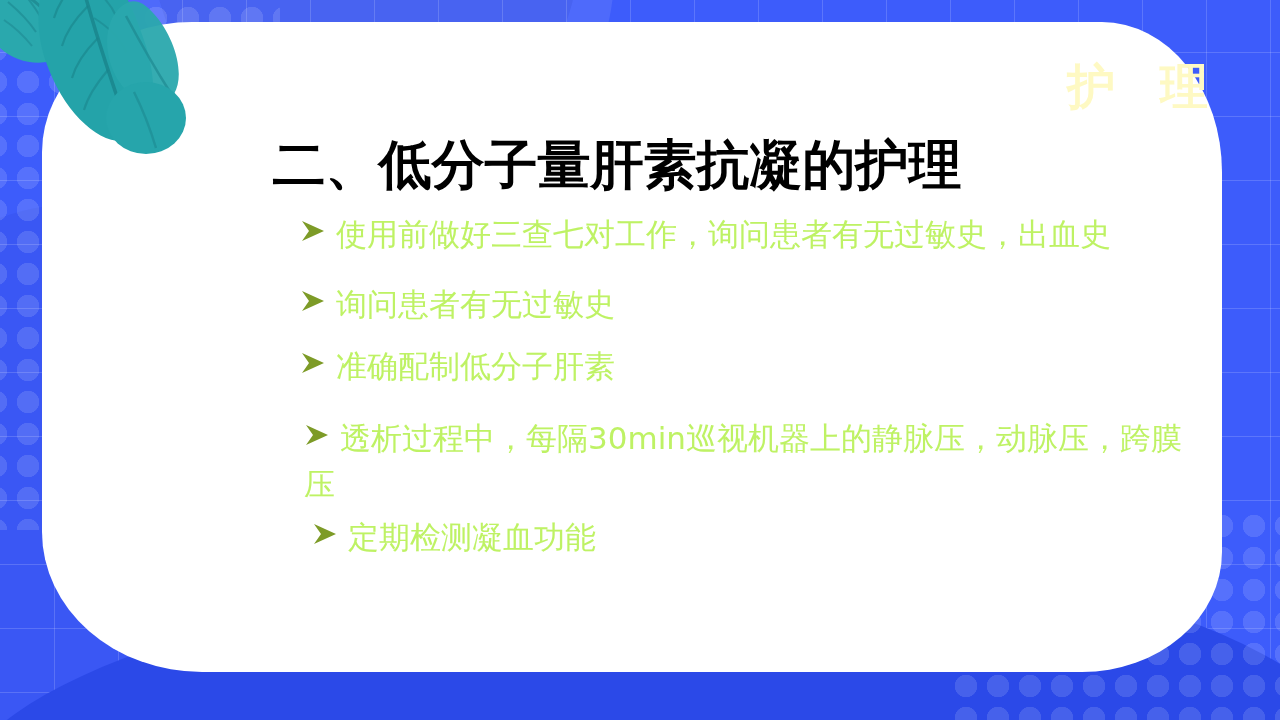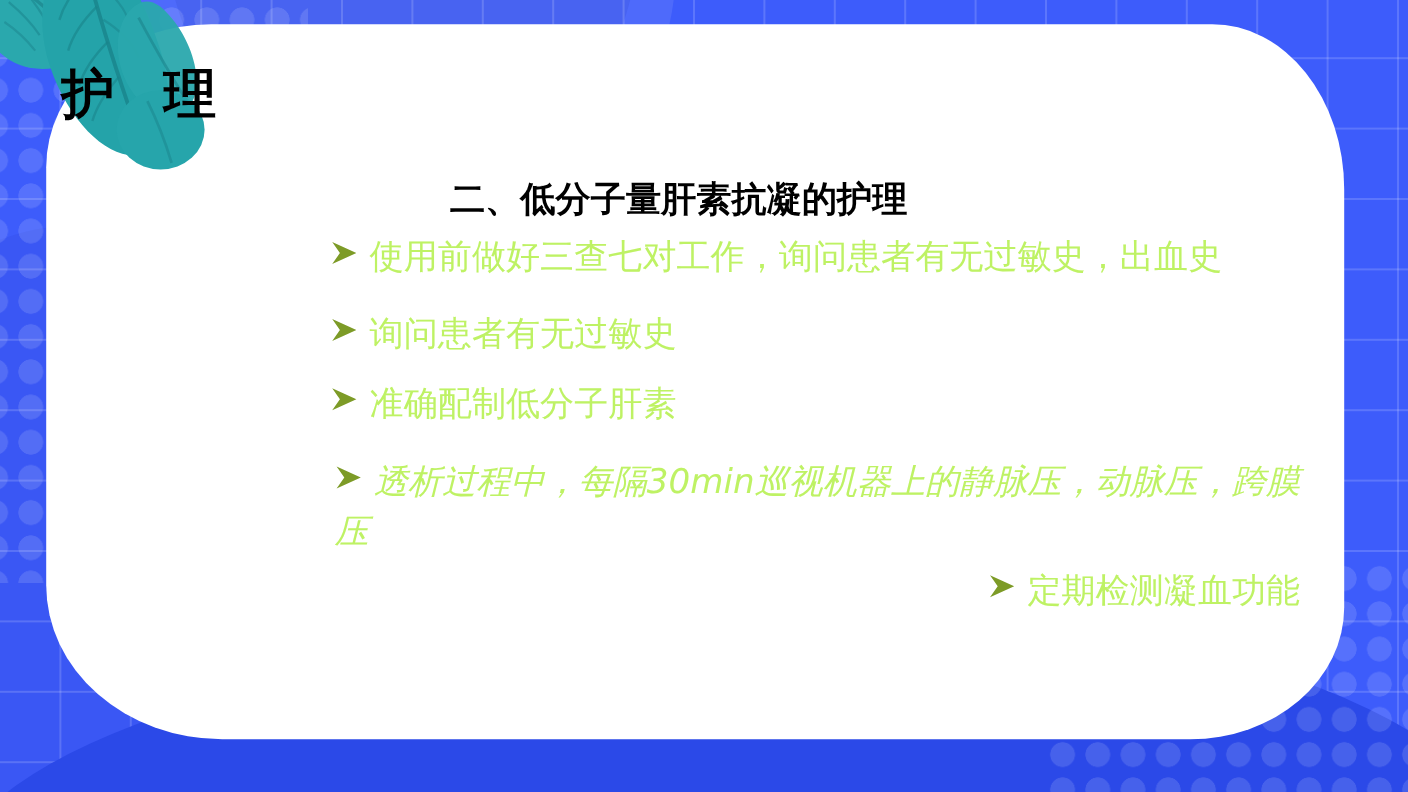--- a/index.html
+++ b/index.html
@@ -121,36 +121,36 @@
     width: 1180px;
     height: 650px;
     color: #101010;
   }
 
   .slide-title {
     position: absolute;
     left: 0;
     top: 38px;
     width: 1180px;
-    text-align: left;
+    text-align: right;
     font-size: 48px;
     font-weight: bold;
     letter-spacing: 14px;
     text-indent: 14px;
     line-height: 1.1;
-    color: #000000;
+    color: #fef9c3;
   }
 
   .slide-subtitle {
     position: absolute;
     left: 0;
-    top: 140px;
+    top: 111px;
     width: 1180px;
     text-align: center;
-    font-size: 32px;
+    font-size: 53px;
     font-weight: bold;
     line-height: 1.2;
     color: #000000;
     padding-right: 30px;
     box-sizing: border-box;
   }
 
   .bullets {
     position: absolute;
     left: 240px;
@@ -171,22 +171,22 @@
     font-size: 26px;
     line-height: 1;
     margin-right: 10px;
     vertical-align: 3px;
   }
   .bullet .arrow svg { display: block; }
 
   .b0 { margin-top: 0;  margin-bottom: 24px; padding-left: 18px; }
   .b1 { margin-bottom: 16px; padding-left: 18px; }
   .b2 { margin-bottom: 26px; padding-left: 18px; font-family: Liberation Serif, serif; }
-  .b3 { padding-left: 22px; font-style: italic; }
-  .b4 { margin-bottom: 0;  padding-left: 30px; text-align: right; }
+  .b3 { padding-left: 22px; }
+  .b4 { margin-bottom: 0;  padding-left: 30px; }
 
   .bullet .txt { display: inline; }
 </style>
 </head>
 <body>
 
 <div class="slide">
 
   <div class="bg-base"></div>
   <div class="bg-swirl-a"></div>

